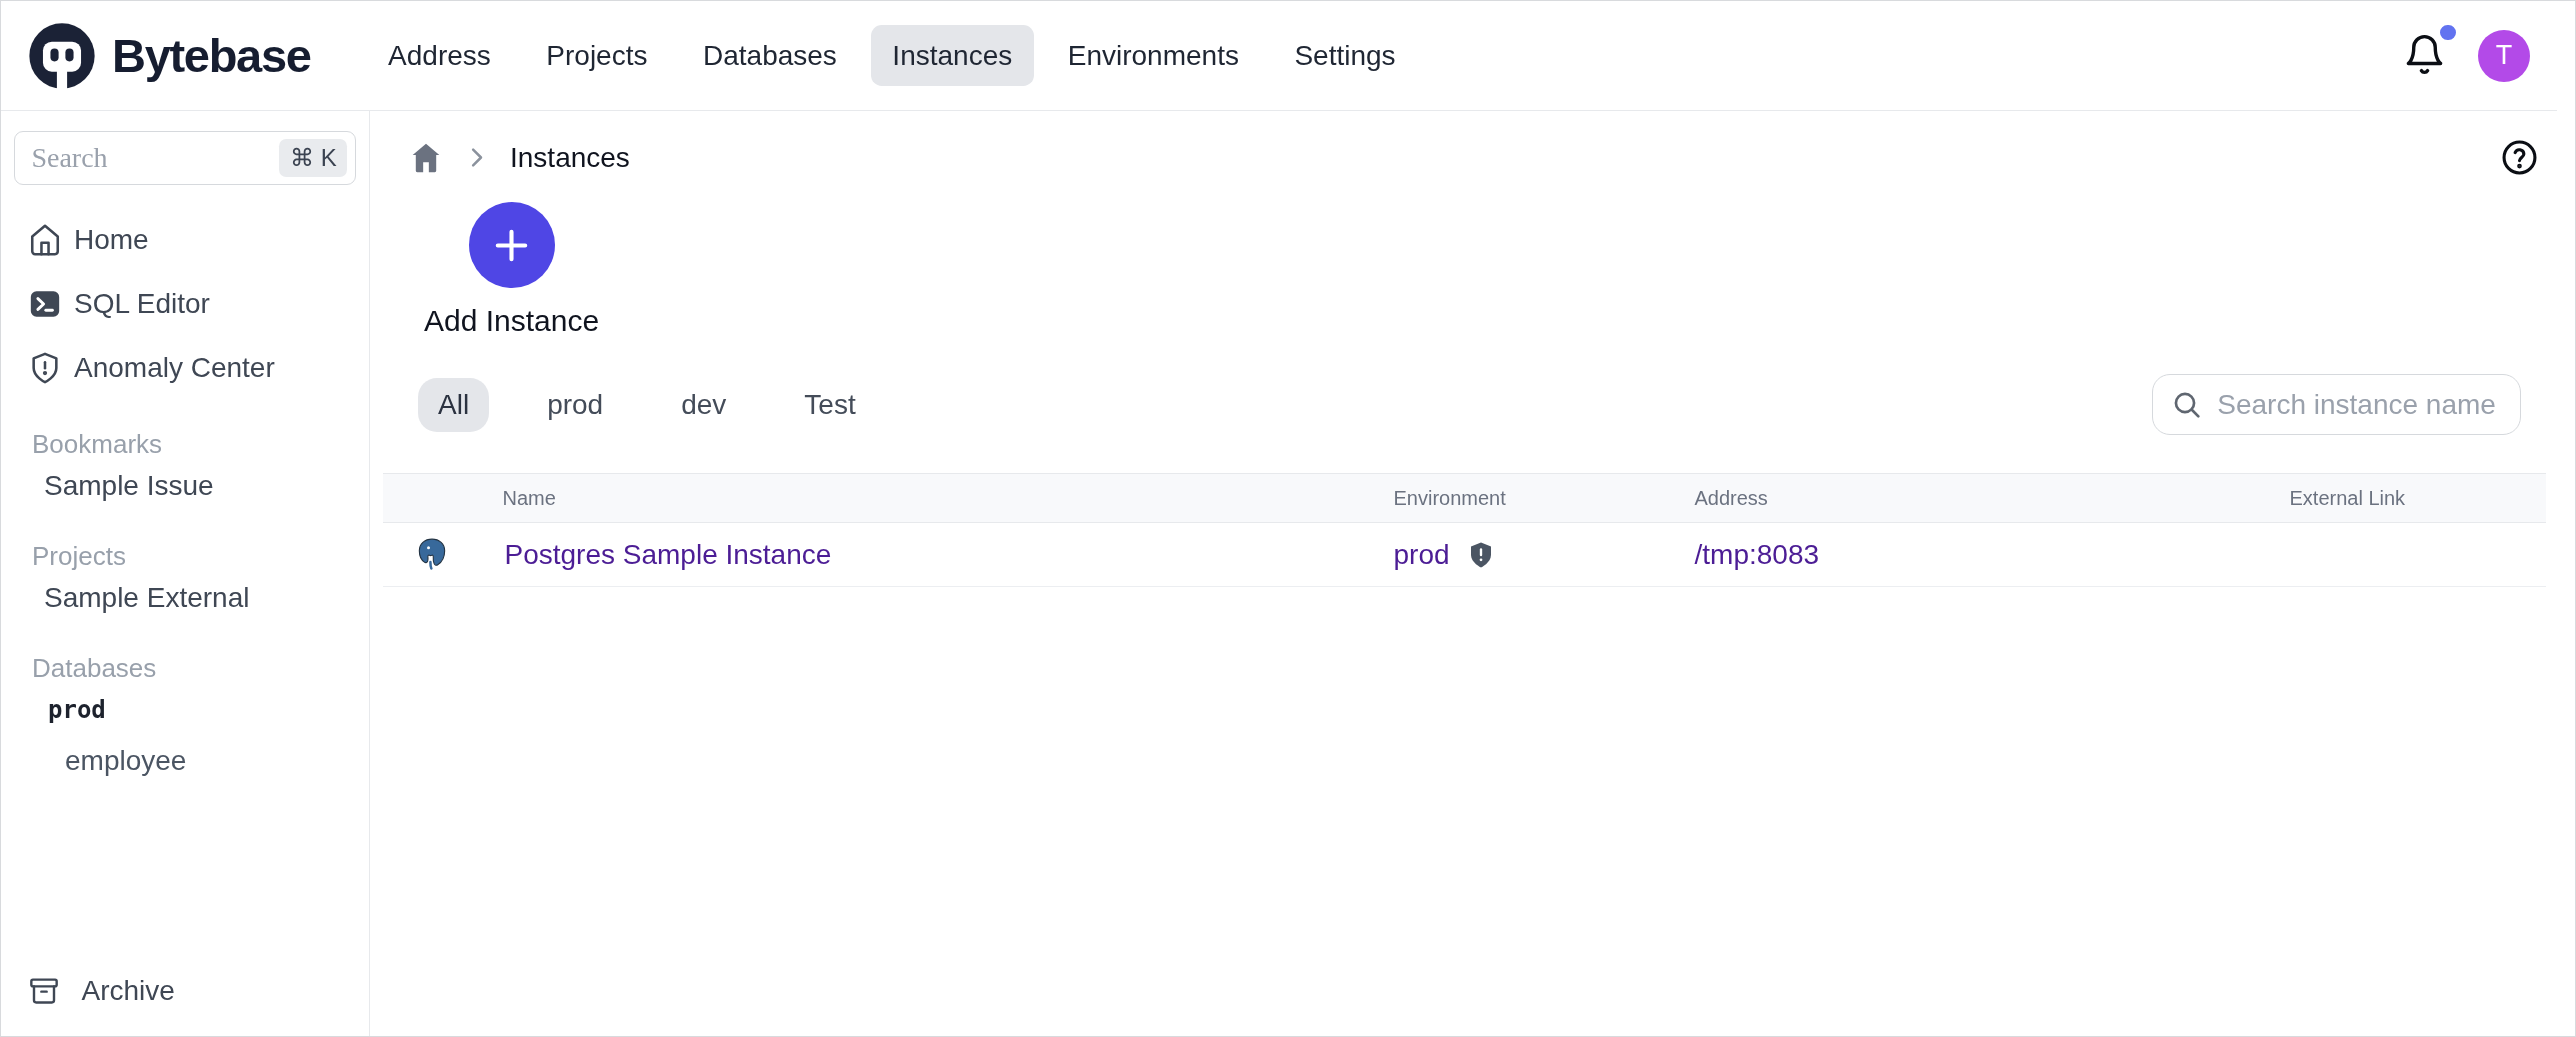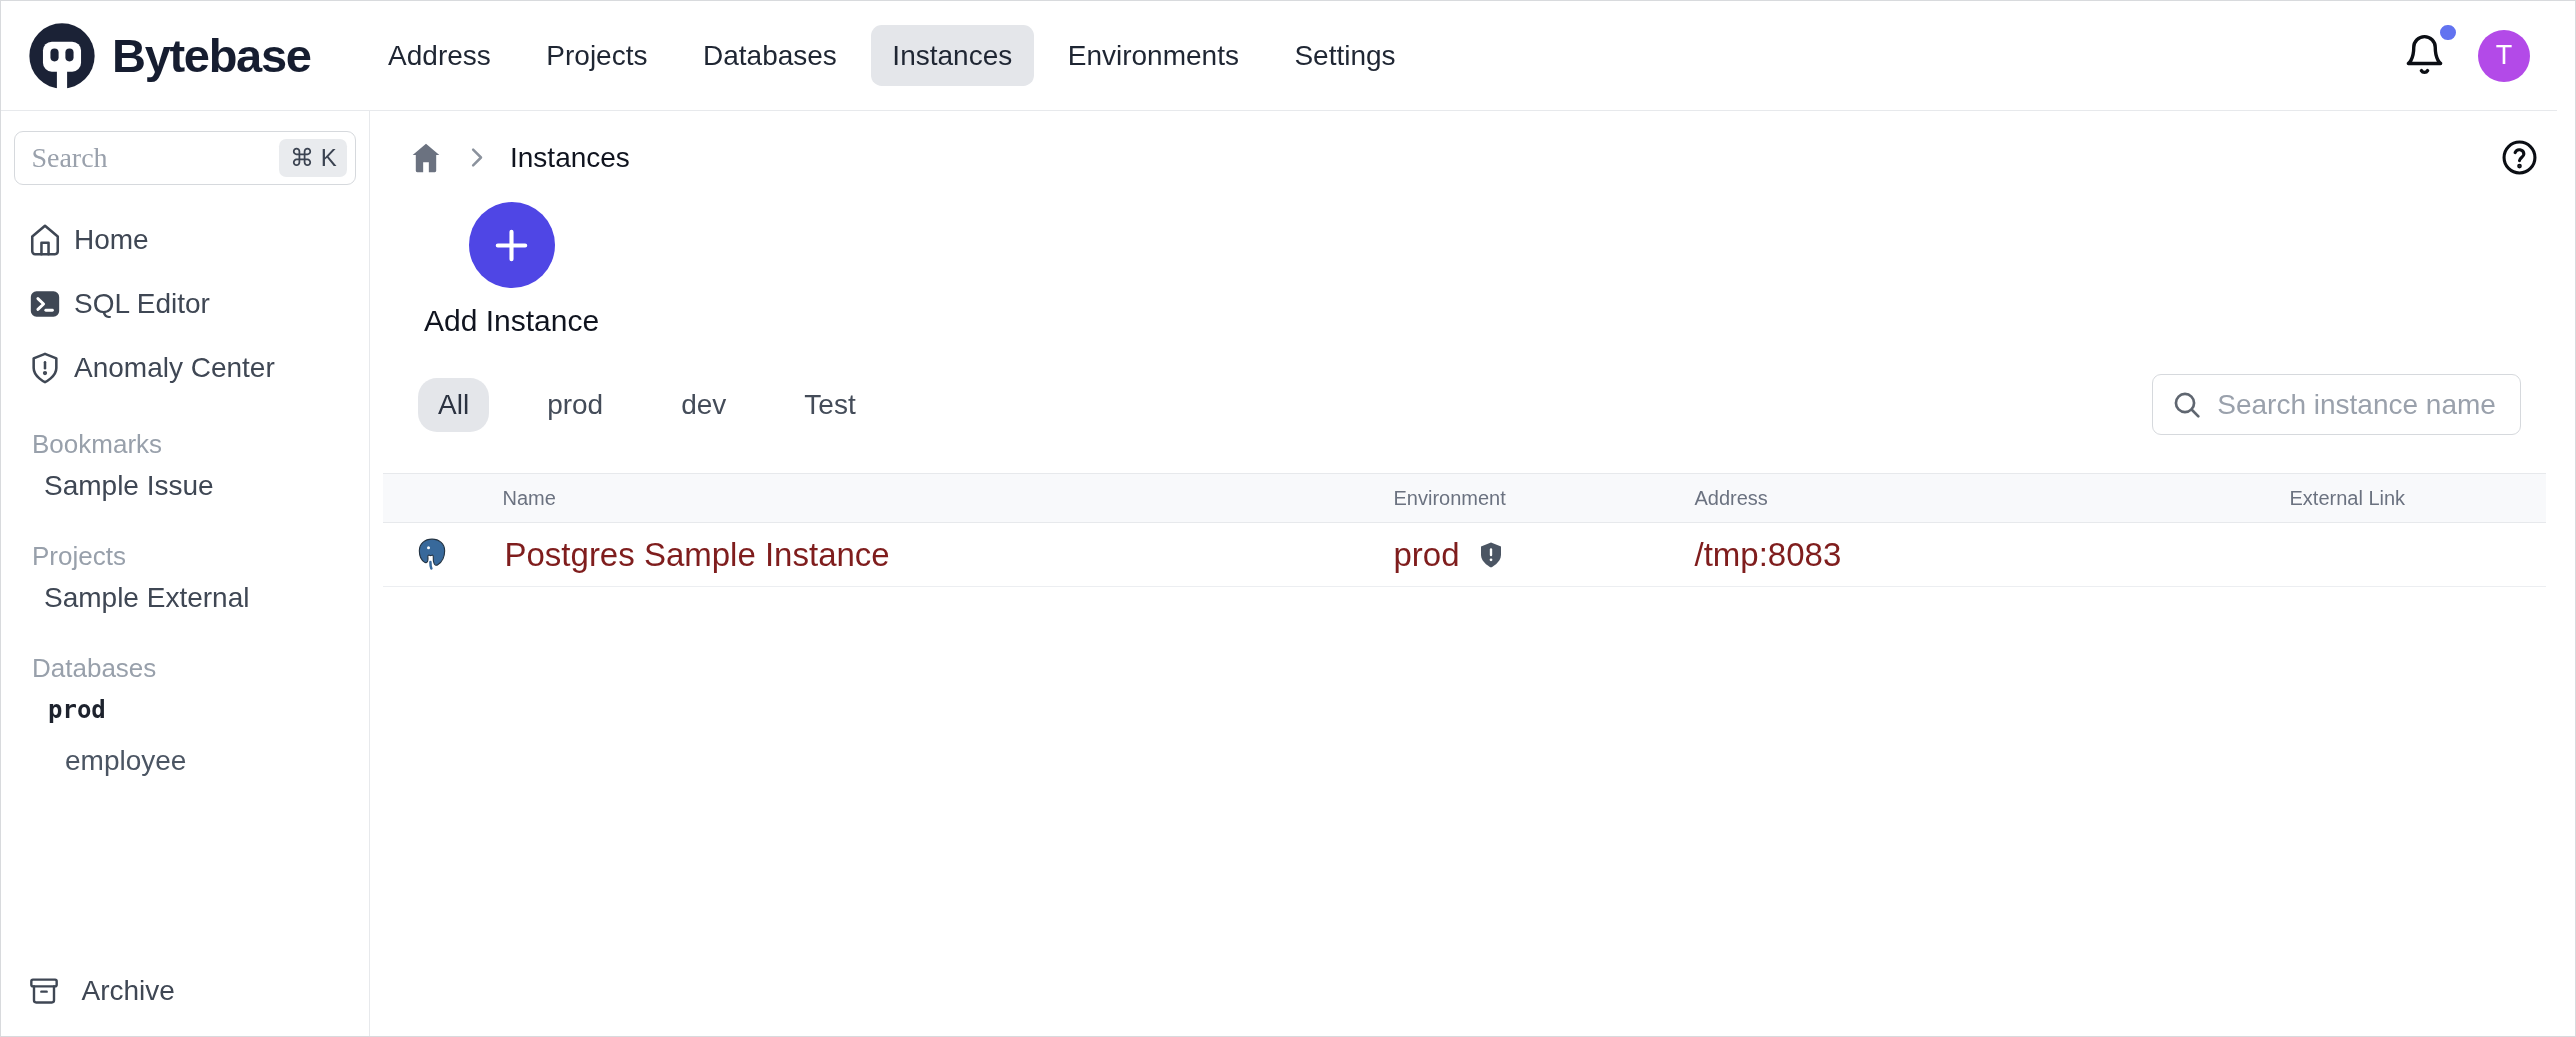--- a/index.html
+++ b/index.html
@@ -85,38 +85,38 @@
   .add-circle { width: 86px; height: 86px; border-radius: 50%; background: #4f46e5;
     display: flex; align-items: center; justify-content: center; }
   .add-label { margin-top: 16px; font-size: 30px; color: #10141f; }
 
   .filter-row { display: flex; align-items: center; margin-top: 36px; padding: 0 54px 0 48px; }
   .tabs { display: flex; align-items: center; gap: 38px; }
   .tab { font-size: 28px; color: #444c59; padding: 10.7px 20px; border-radius: 9px; cursor: pointer; }
   .tab.active { background: #e4e6ea; color: #2b3240; border-radius: 19px; }
   .instance-search {
     margin-left: auto; width: 369px; height: 61px; border: 1.8px solid #d6d9dd;
-    border-radius: 9px; display: flex; align-items: center; padding: 0 18px; gap: 14.3px;
+    border-radius: 18px; display: flex; align-items: center; padding: 0 18px; gap: 14.3px;
   }
   .instance-search input { border: none; outline: none; flex: 1; font-size: 28px;
     color: #374151; font-family: "Liberation Sans", sans-serif; min-width: 0; }
   .instance-search input::placeholder { color: #9aa1ac; }
 
   .table-wrap { margin: 38px 29px 0 12.5px; }
   .thead {
     display: grid; grid-template-columns: 1011px 301px 595px 1fr;
     height: 50px; align-items: center; background: #f8f9fb;
     border-top: 1.8px solid #e7e9ec; border-bottom: 1.8px solid #e7e9ec;
     font-size: 20px; color: #6b7280;
   }
   .thead .col-name { padding-left: 120px; }
   .trow {
     display: grid; grid-template-columns: 1011px 301px 595px 1fr;
     height: 64px; align-items: center; border-bottom: 1.8px solid #eceef1;
-    font-size: 33px; color: #7f1d1d; cursor: pointer; background: #fff;
+    font-size: 28px; color: #4c1d95; cursor: pointer; background: #fff;
   }
   .cell-name { display: flex; align-items: center; padding-left: 30px; gap: 54px; }
   .cell-env { display: flex; align-items: center; gap: 16px; }
 
   .icon { display: inline-flex; flex: none; }
 </style>
 </head>
 <body>
 
 <div class="app">

